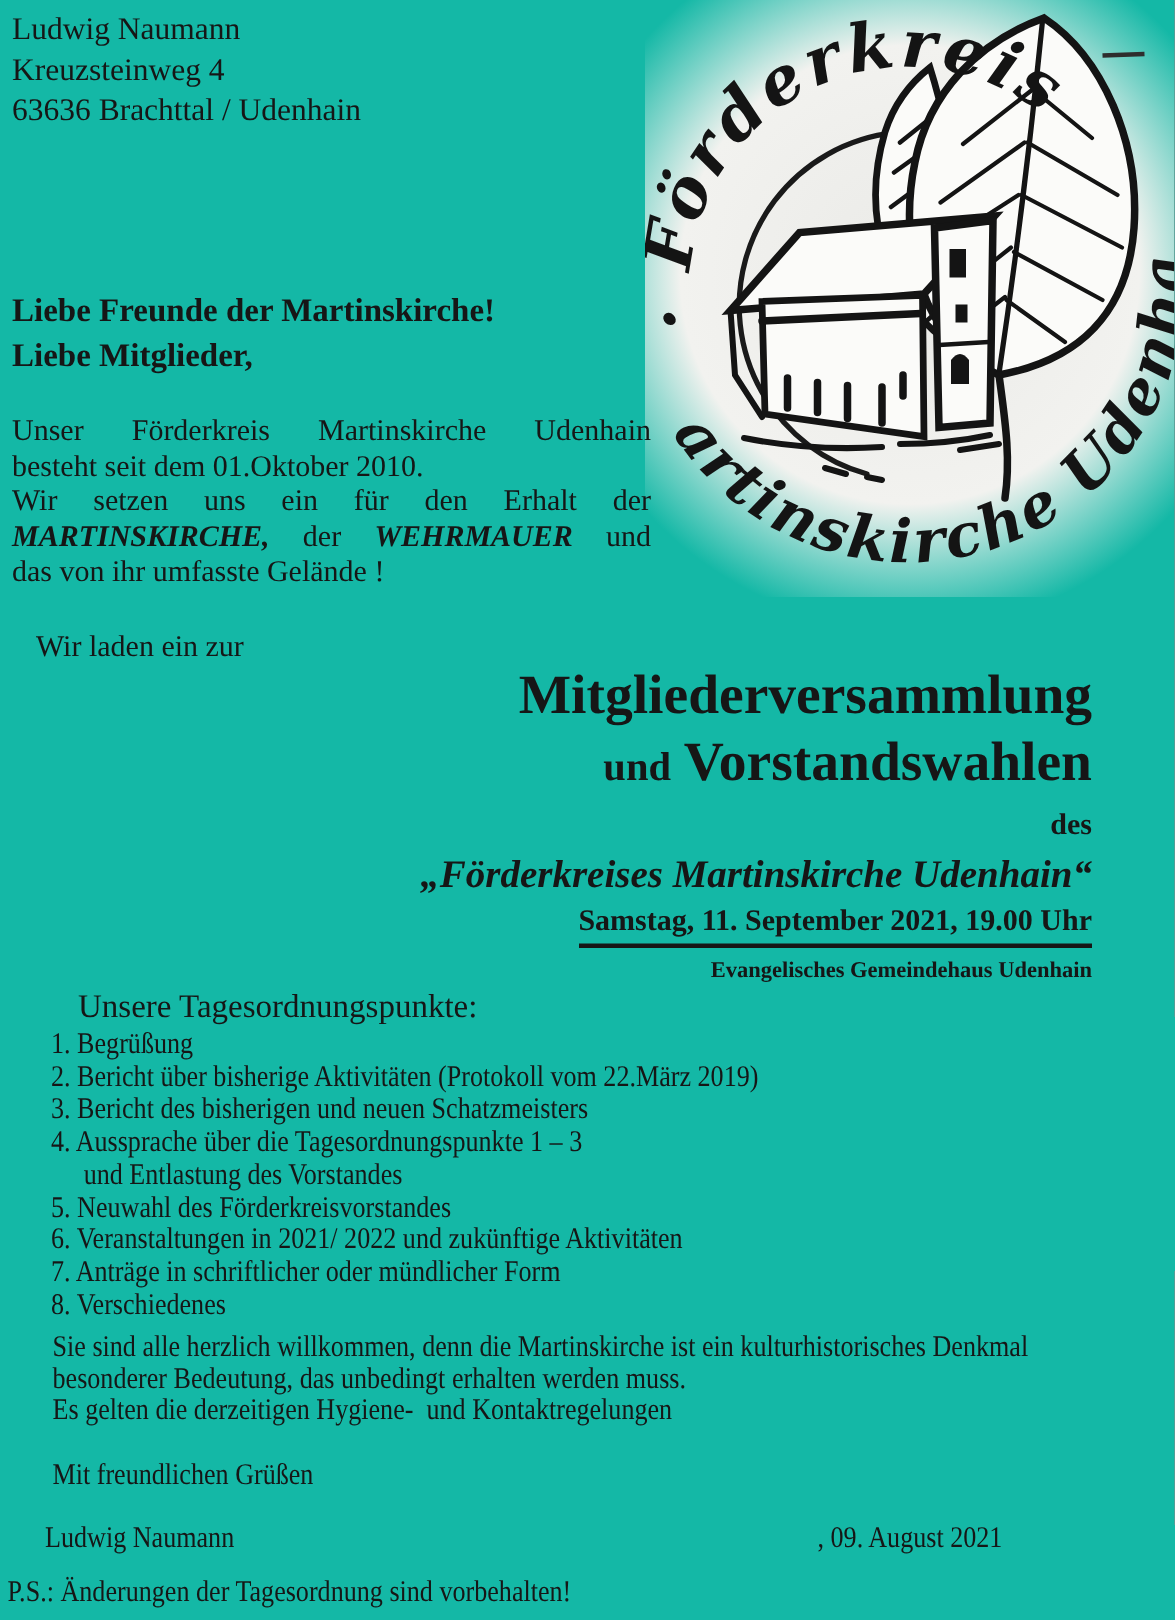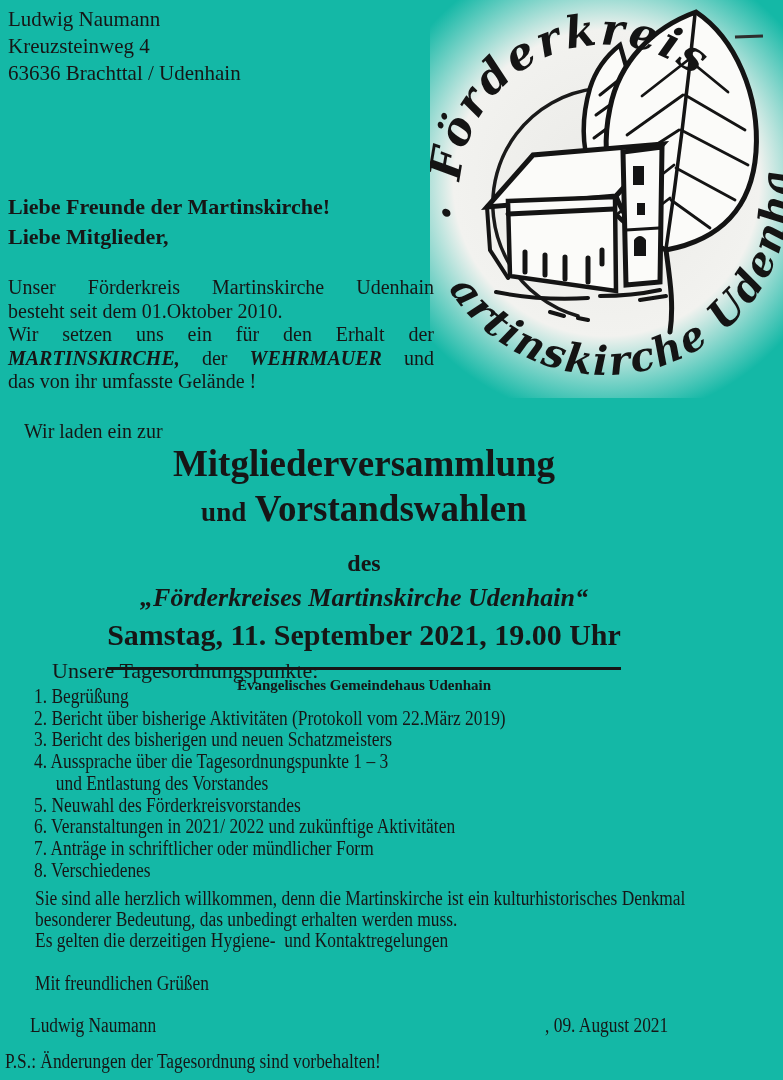--- a/index.html
+++ b/index.html
@@ -26,28 +26,28 @@
   .salutation { left:8px; top:192px; font-size:22px; font-weight:bold; line-height:30px; }
 
   
   .intro { left:8px; top:276px; width:426px; font-size:20px; line-height:23.6px; }
   .intro .j { text-align:justify; text-align-last:justify; }
   .bi { font-weight:bold; font-style:italic; }
 
   .invite { left:24px; top:420px; font-size:20px; }
 
   
-  .event { left:0; top:441px; width:728px; text-align:center; }
+  .event { left:0; top:441px; width:728px; text-align:right; }
   .ev-title   { font-size:37px; font-weight:bold; line-height:45px; }
   .ev-und     { font-size:27px; }
-  .ev-des     { font-size:24px; font-weight:bold; margin-top:15px; }
+  .ev-des     { font-size:20px; font-weight:bold; margin-top:5px; }
   .ev-org     { font-size:26px; font-weight:bold; font-style:italic; margin-top:6px; }
   .ev-dateln  { margin-top:5px; }
-  .ev-date    { display:inline-block; font-size:30px; font-weight:bold;
-                border-bottom:3px solid #161616; padding-bottom:15px; }
+  .ev-date    { display:inline-block; font-size:20px; font-weight:bold;
+                border-bottom:3px solid #161616; padding-bottom:3px; }
   .ev-venue   { font-size:15px; font-weight:bold; margin-top:7px; }
 
   
   .agenda-title { left:8px; top:658px; font-size:22px;margin-left:44px; }
   .agenda { left:34px; top:686px; width:780px; font-size:20px; line-height:21.7px; }
   .agenda-item { white-space:pre-line; padding-left:25px; text-indent:-25px; }
 
   
   .closing  { left:35px; top:888px; width:830px; font-size:20px; line-height:21.2px; white-space:pre-line; }
   .regards  { left:35px; top:972px; font-size:20px; }

